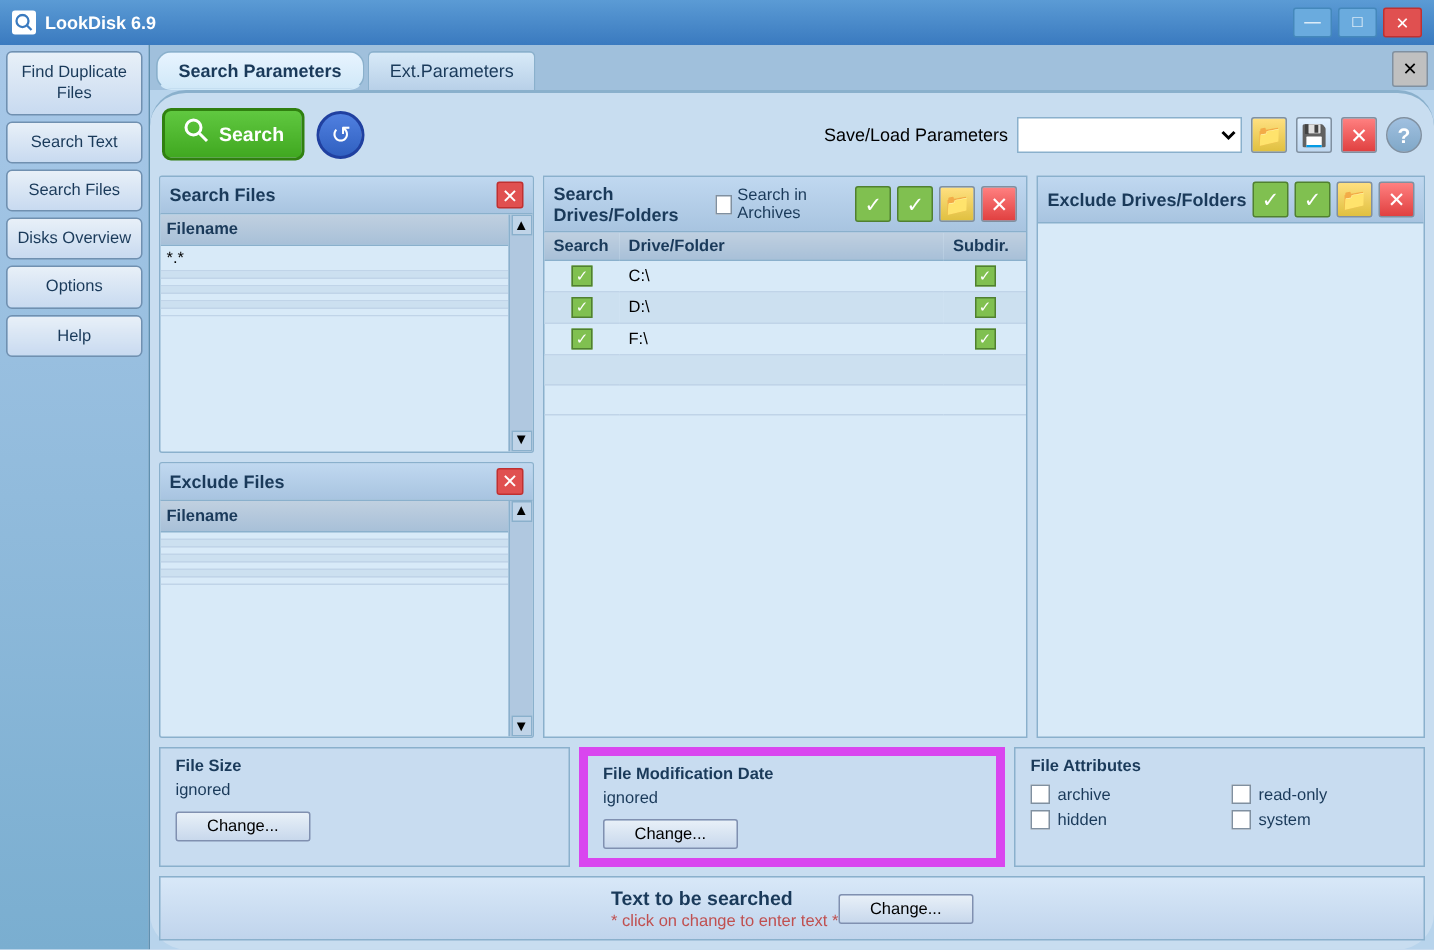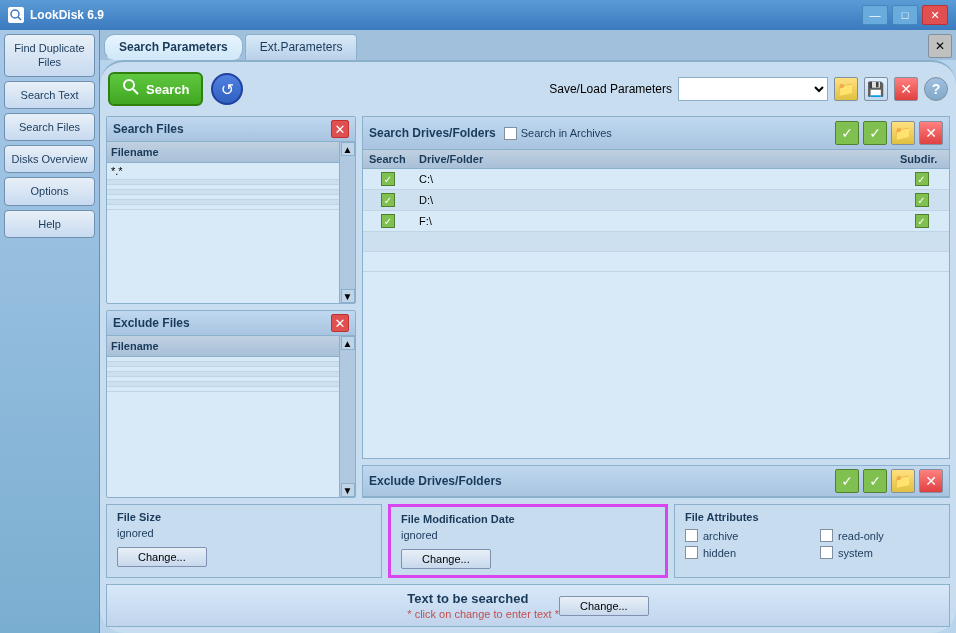--- a/index.html
+++ b/index.html
@@ -186,21 +186,21 @@
     .file-list-row:nth-child(even) { background: #cce0f0; }
     .scrollbar-v {
       width: 16px;
       background: #b0c8e0;
       border-left: 1px solid #8ab0cc;
       display: flex; flex-direction: column; align-items: center;
     }
     .scrollbar-btn { width: 14px; height: 14px; background: #c0d4e8; border: 1px solid #8ab0cc; font-size: 10px; display: flex; align-items: center; justify-content: center; cursor: pointer; }
 
     
-    .right-panel { flex: 1; display: flex; flex-direction: column; gap: 6px; }
+    .right-panel { flex: 1; display: flex; flex-direction: row; gap: 6px; }
 
     
     .drives-panel { display: flex; flex-direction: column; background: #d8eaf8; border: 1px solid #8ab0cc; }
     .drives-panel-header {
       display: flex;
       align-items: center;
       padding: 4px 6px;
       background: linear-gradient(to bottom, #c0d8f0, #a8c4e0);
       border-bottom: 1px solid #8ab0cc;
       gap: 8px;
@@ -471,21 +471,21 @@
       </div>
 
       <div style="display:flex; gap:6px;">
 
         <div style="background:#c8dcf0; border:1px solid #8ab0cc; padding:6px 10px; flex:1;">
           <div class="info-panel-title">File Size</div>
           <div class="info-panel-value">ignored</div>
           <button class="change-btn">Change...</button>
         </div>
 
-        <div style="background:#c8dcf0; border:3px solid #d946ef; padding:6px 10px; flex:1;">
+        <div style="background:#c8dcf0; border:6px solid #d946ef; padding:6px 10px; flex:1;">
           <div class="info-panel-title">File Modification Date</div>
           <div class="info-panel-value">ignored</div>
           <button class="change-btn">Change...</button>
         </div>
 
         <div style="background:#c8dcf0; border:1px solid #8ab0cc; padding:6px 10px; flex:1;">
           <div class="attributes-title">File Attributes</div>
           <div class="attr-grid">
             <div class="attr-item">
               <div class="attr-checkbox"></div>

